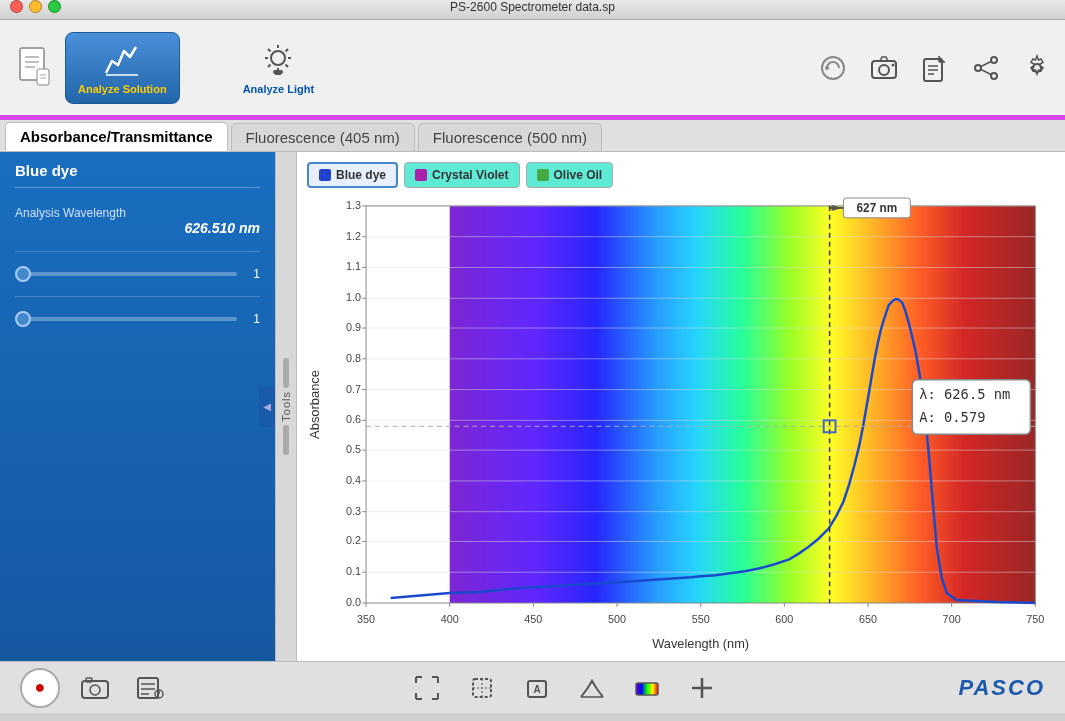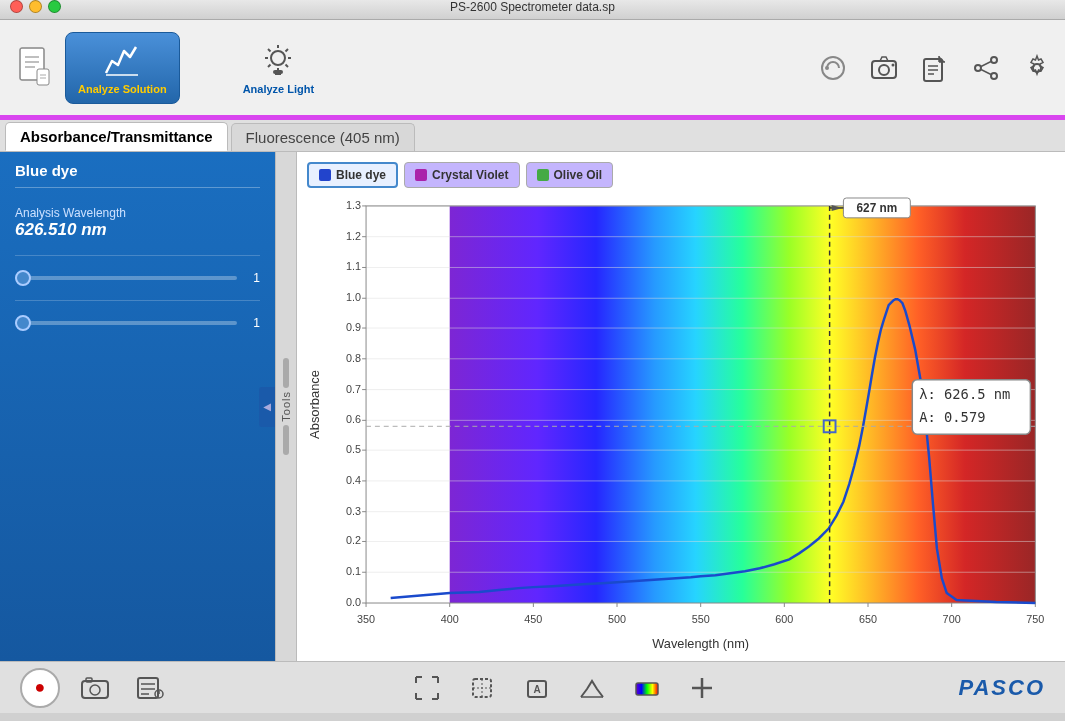--- a/index.html
+++ b/index.html
@@ -157,24 +157,25 @@
       color: #fff;
       border-bottom: 1px solid rgba(255,255,255,0.3);
       padding-bottom: 8px;
     }
     .panel-label {
       font-size: 12px;
       color: #cce0ff;
       margin-top: 8px;
     }
     .panel-value {
-      font-size: 17px;
+      font-size: 14px;
       font-style: italic;
       color: #fff;
       font-weight: bold;
+      text-align: right;
     }
     .panel-divider {
       height: 1px;
       background: rgba(255,255,255,0.2);
       margin: 5px 0;
     }
     .slider-row {
       display: flex;
       align-items: center;
       gap: 8px;
@@ -244,21 +245,21 @@
     }
     .sample-tab {
       display: flex;
       align-items: center;
       gap: 5px;
       padding: 4px 10px;
       border-radius: 4px;
       font-size: 12px;
       cursor: pointer;
       border: 1px solid #aaa;
-      background: #c4b5fd;
+      background: #5eead4;
       font-weight: bold;
       color: #333;
     }
     .sample-tab.active {
       background: #e8f0ff;
       border: 2px solid #4488cc;
     }
     .color-swatch {
       width: 12px; height: 12px;
       border-radius: 2px;
@@ -412,20 +413,21 @@
         <circle cx="14" cy="14" r="4" fill="none" stroke="#555" stroke-width="2"></circle>
         <path d="M14 2 L15.5 6 L18 5 L20 8.5 L17 10 L17 12 L20 13.5 L18 17 L15.5 16 L14 20 L12.5 16 L10 17 L8 13.5 L11 12 L11 10 L8 8.5 L10 5 L12.5 6 Z" fill="none" stroke="#555" stroke-width="1.5"></path>
       </svg>
     </div>
   </div>
 </div>
 
 <div class="tab-bar">
   <div class="tab active">Absorbance/Transmittance</div>
   <div class="tab">Fluorescence (405 nm)</div>
+  <div class="tab">Fluorescence (500 nm)</div>
 </div>
 
 <div class="content-area">
 
   <div class="left-panel">
     <div class="collapse-btn">◀</div>
 
     <div class="panel-title">Blue dye</div>
 
     <div>

